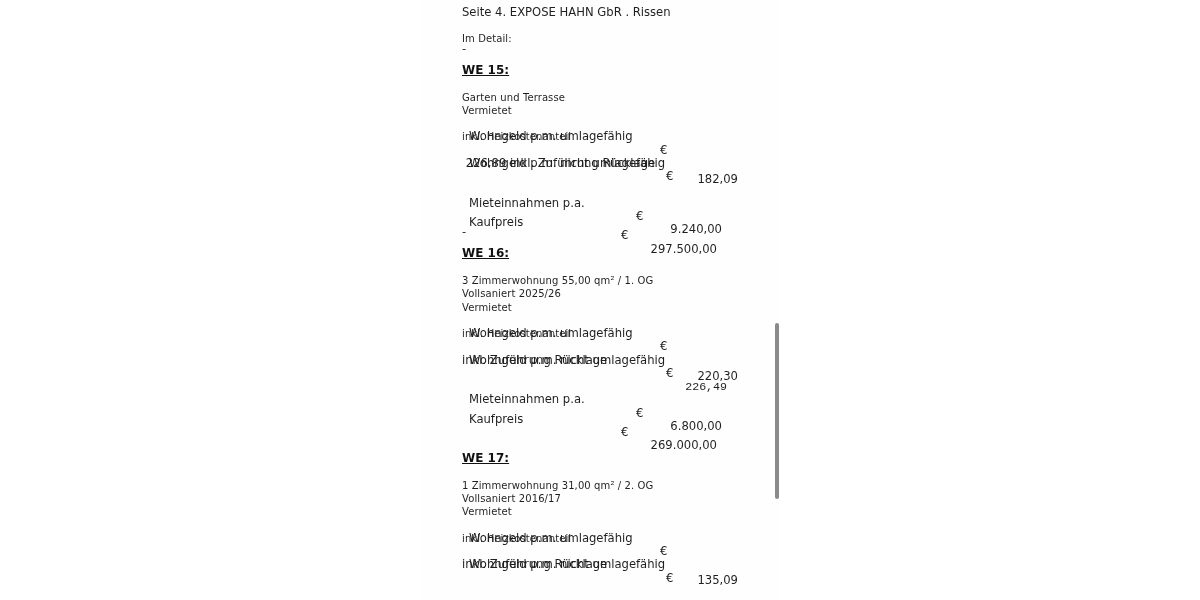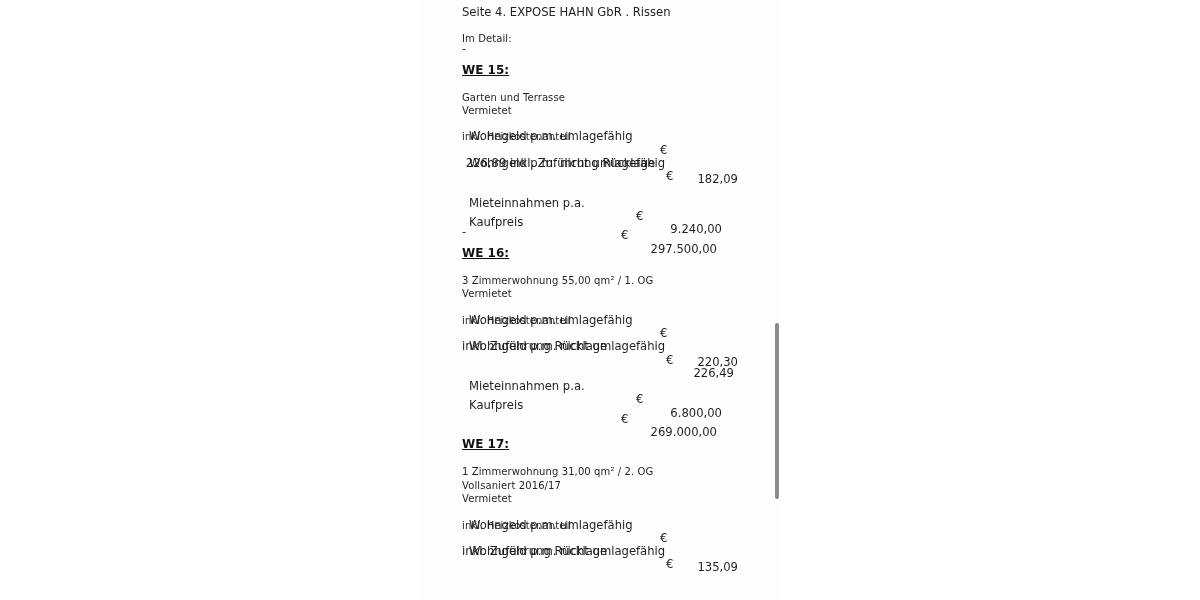--- a/index.html
+++ b/index.html
@@ -98,21 +98,21 @@
   }
   .row .lbl { position: absolute; left: 7px; }
   .row .cur { position: absolute; }
   .row .amt { position: absolute; text-align: right; }
 
   
   .col-cur-a { left: 198px; }
   .col-amt-a { left: 210px; width: 66px; margin-top: 16px; }
   
   .col-cur-b { left: 204px; }
-  .col-amt-b { left: 206px; width: 66px; }
+  .col-amt-b { left: 199px; width: 66px; font-family: Liberation Mono, monospace; }
   
   .col-cur-c { left: 174px; }
   .col-amt-c { left: 188px; width: 72px; }
   
   .col-cur-d { left: 159px; }
   .col-amt-d { left: 167px; width: 88px; }
 
   .wrap-amount {
     font-size: 11.6px;
     line-height: 13.3px;
@@ -205,20 +205,21 @@
       <div class="dash">-</div>
 
       <div class="spacer-sm"></div>
 
       <div>
         <div><span class="we-title">WE 16:</span></div>
 
         <div class="spacer-md"></div>
 
         <div class="line">3 Zimmerwohnung 55,00 qm² / 1. OG</div>
+        <div class="line">Vollsaniert 2025/26</div>
         <div class="line">Vermietet</div>
 
         <div class="row">
           <span class="lbl">Wohngeld p.m. umlagefähig</span>
           <span class="cur col-cur-a">€</span>
           <span class="amt col-amt-a">220,30</span>
         </div>
         <div class="line">inkl. Heizkostenanteil</div>
 
         <div class="row">

